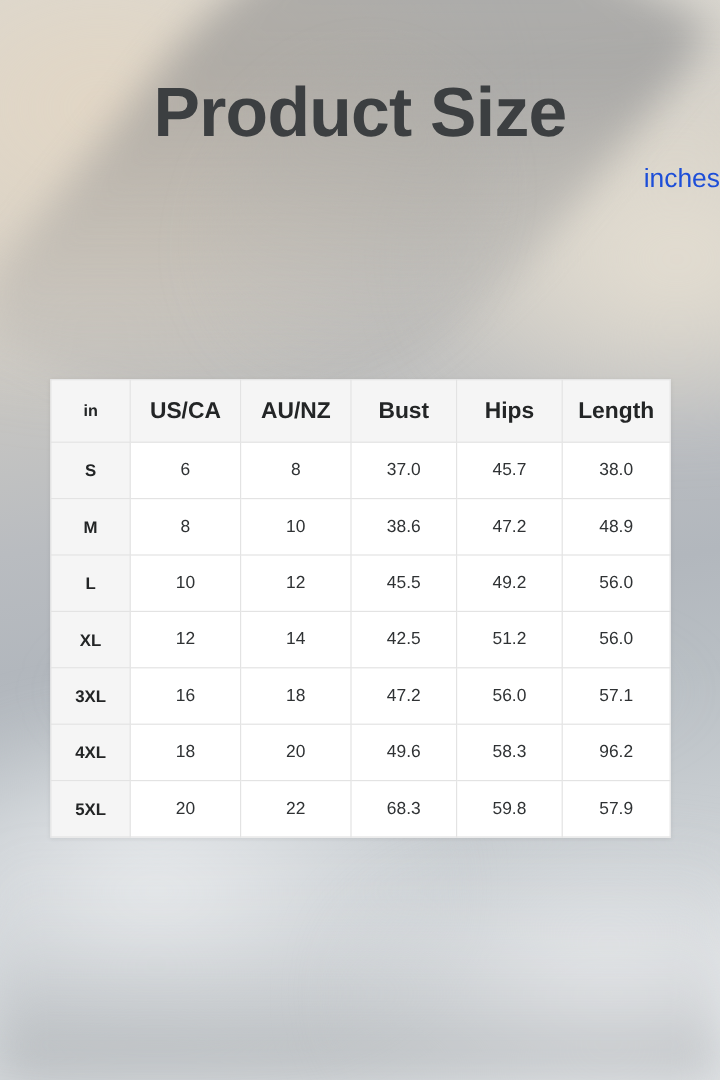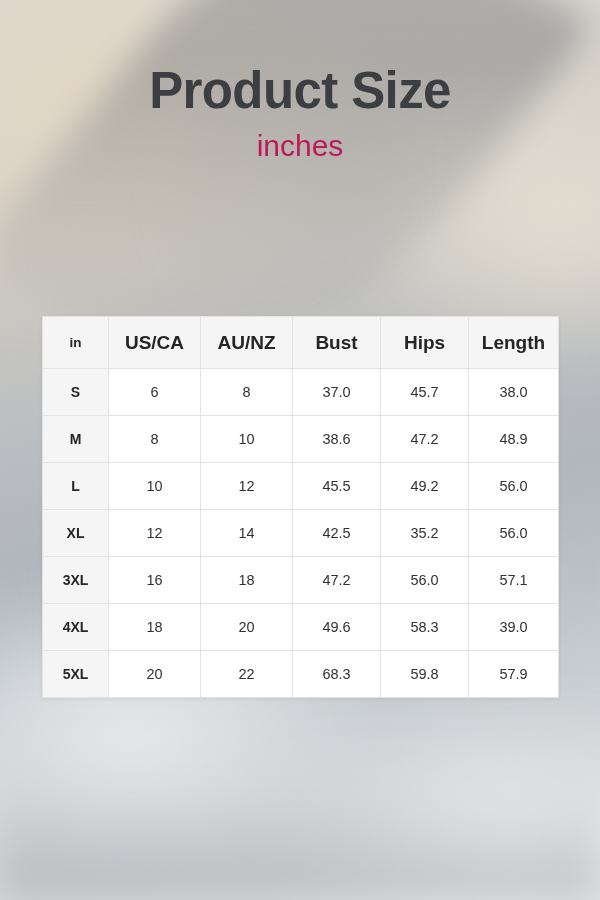--- a/index.html
+++ b/index.html
@@ -123,33 +123,34 @@
     width: 600px;
     height: 900px;
     box-sizing: border-box;
   }
 
   .header {
     padding-top: 62px;
     text-align: center;
   }
   .title {
-    font-size: 51px;
+    font-size: 58px;
     font-weight: bold;
     color: #3c3f41;
     letter-spacing: -0.6px;
     line-height: 1.12;
     margin: 0;
   }
   .subtitle {
-    font-size: 30px;
-    color: #be185d;
+    font-size: 22px;
+    color: #1d4ed8;
     margin: 10px 0 0 0;
     font-weight: normal;
     line-height: 1.1;
+    text-align: right;
   }
 
   .table-wrap {
     position: absolute;
     left: 42px;
     top: 316px;
     width: 444px;
   }
 
   table.size-table {
@@ -262,38 +263,38 @@
           <td>12</td>
           <td>45.5</td>
           <td>49.2</td>
           <td>56.0</td>
         </tr>
         <tr>
           <th class="row-head">XL</th>
           <td>12</td>
           <td>14</td>
           <td>42.5</td>
-          <td>35.2</td>
+          <td>51.2</td>
           <td>56.0</td>
         </tr>
         <tr>
           <th class="row-head">3XL</th>
           <td>16</td>
           <td>18</td>
           <td>47.2</td>
           <td>56.0</td>
           <td>57.1</td>
         </tr>
         <tr>
           <th class="row-head">4XL</th>
           <td>18</td>
           <td>20</td>
           <td>49.6</td>
           <td>58.3</td>
-          <td>39.0</td>
+          <td>96.2</td>
         </tr>
         <tr>
           <th class="row-head">5XL</th>
           <td>20</td>
           <td>22</td>
           <td>68.3</td>
           <td>59.8</td>
           <td>57.9</td>
         </tr>
       </tbody>

